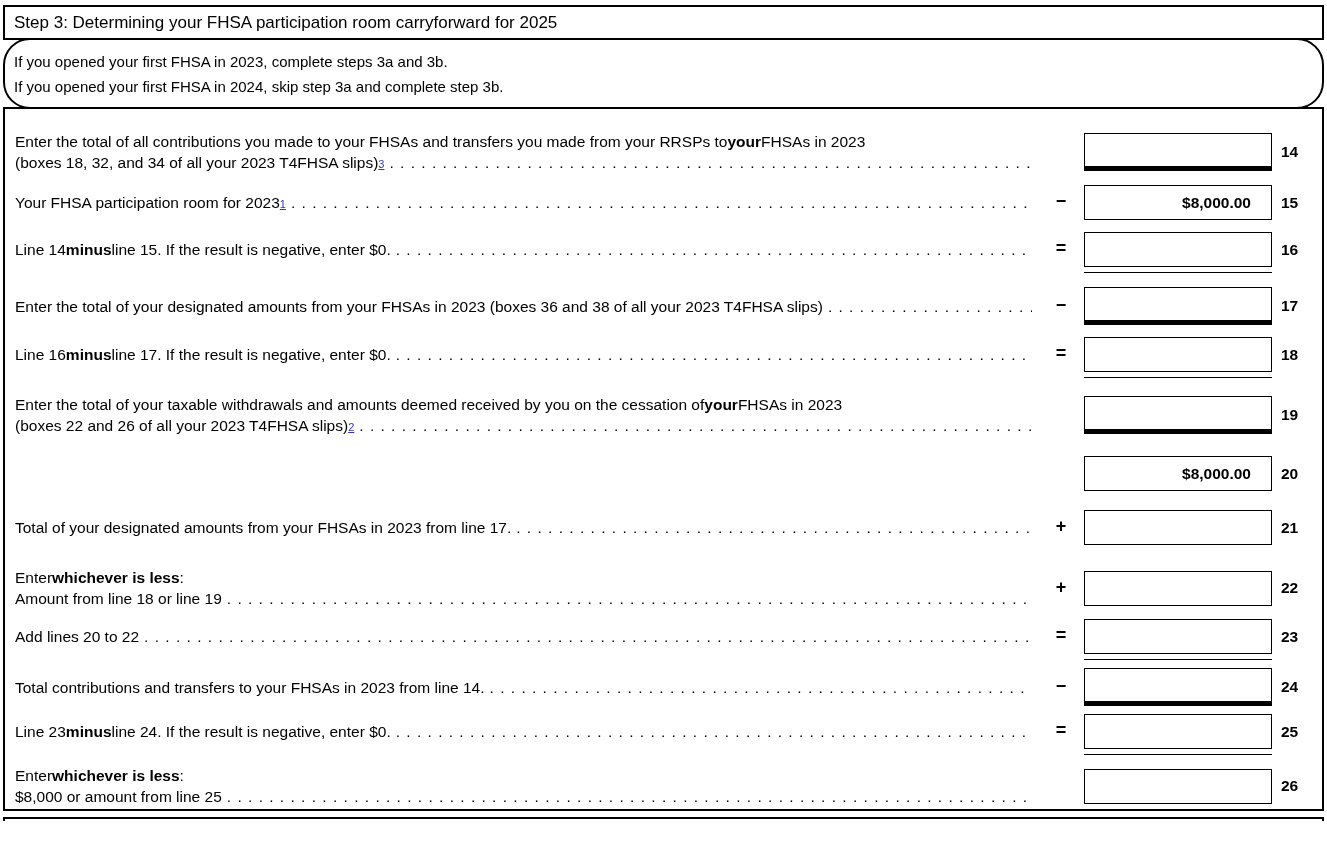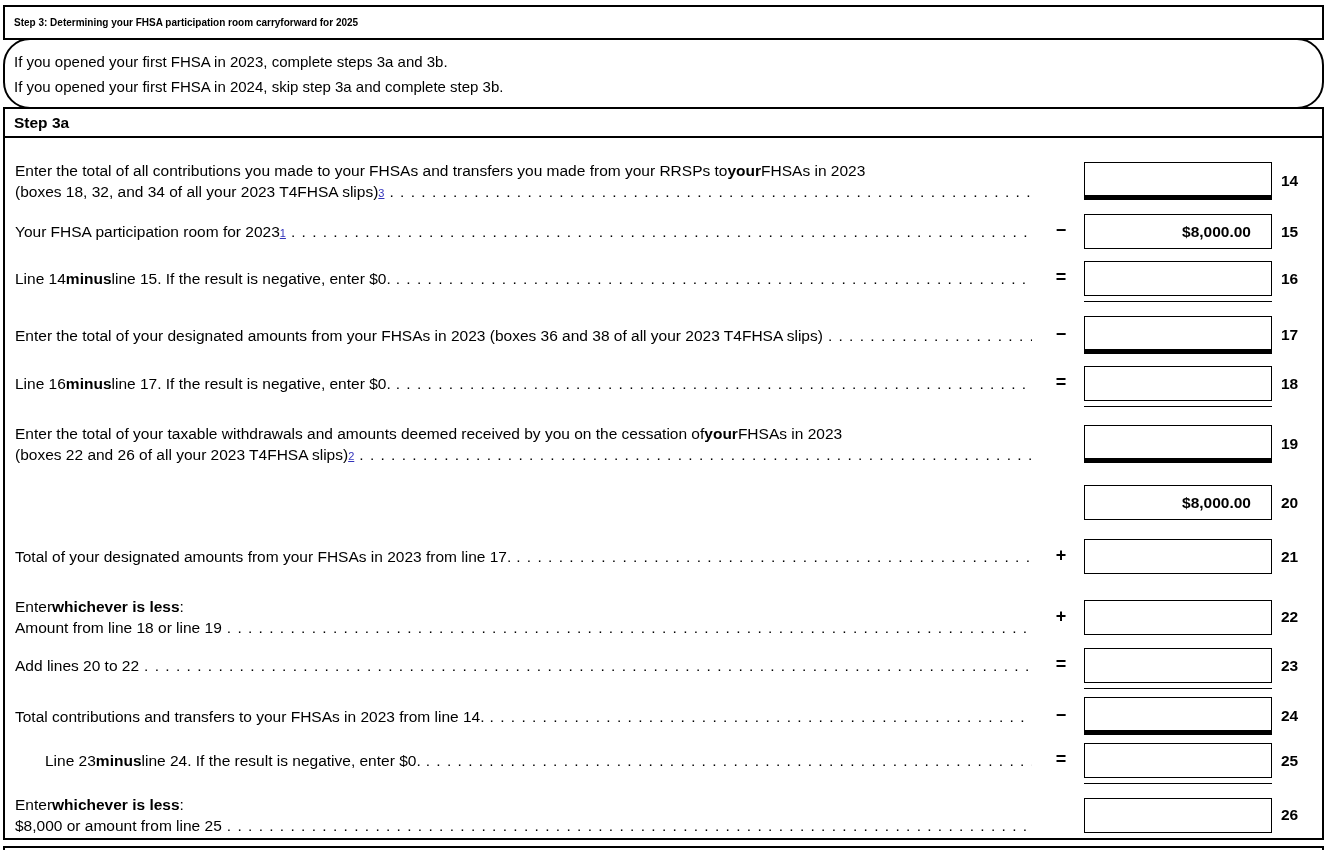--- a/index.html
+++ b/index.html
@@ -13,21 +13,21 @@
     overflow: hidden;
   }
   .page { position: absolute; left: 3px; top: 5px; width: 1321px; }
 
   .section { border: 2px solid var(--ink); background: #fff; }
   .section + .section { margin-top: -2px; }
 
   .header-section {
     height: 35px; display: flex; align-items: center;
     padding-left: 9px;
-    font-size: 10px; font-weight: bold;
+    font-size: 17px; font-weight: normal;
   }
   .intro-section {
     height: 71px; padding: 9px 9px 0 9px;
     font-size: 15px; line-height: 25px; border-radius: 27px;
   }
   .subheader-section {
     height: 31px; display: flex; align-items: center;
     padding-left: 9px;
     font-size: 15.5px; font-weight: bold;
   }
@@ -43,21 +43,21 @@
   #form-rows .form-row:nth-child(2)  { margin-top: 12px; }
   #form-rows .form-row:nth-child(3)  { margin-top: 12px; }
   #form-rows .form-row:nth-child(4)  { margin-top: 20px; }
   #form-rows .form-row:nth-child(5)  { margin-top: 12px; }
   #form-rows .form-row:nth-child(6)  { margin-top: 22px; }
   #form-rows .form-row:nth-child(7)  { margin-top: 20px; }
   #form-rows .form-row:nth-child(8)  { margin-top: 19px; }
   #form-rows .form-row:nth-child(9)  { margin-top: 22px; }
   #form-rows .form-row:nth-child(10) { margin-top: 10px; }
   #form-rows .form-row:nth-child(11) { margin-top: 14px; }
-  #form-rows .form-row:nth-child(12) { margin-top: 8px; margin-left: 30px; }
+  #form-rows .form-row:nth-child(12) { margin-top: 8px; }
   #form-rows .form-row:nth-child(13) { margin-top: 16px; }
 
   .row-label { flex: 1 1 auto; min-width: 0; font-size: 15.5px; overflow: hidden; }
   .label-line { display: flex; align-items: baseline; white-space: nowrap; line-height: 21px; min-width: 0; }
   .label-line .b { font-weight: bold; }
   .fn-link {
     color: var(--link);
     text-decoration: underline;
     font-size: 11px;
     line-height: 0;
@@ -104,23 +104,20 @@
 
   <div class="section header-section">
     <span>Step 3: Determining your FHSA participation room carryforward for 2025</span>
   </div>
 
   <div class="section intro-section">
     <div>If you opened your first FHSA in 2023, complete steps 3a and 3b.</div>
     <div>If you opened your first FHSA in 2024, skip step 3a and complete step 3b.</div>
   </div>
 
-  <div class="section subheader-section">
-    <span>Step 3a</span>
-  </div>
 
   <div class="section main-section" id="form-rows">
   <div class="form-row">
     <div class="row-label">
           <div class="label-line">
             <span class="plain">Enter the total of all contributions you made to your FHSAs and transfers you made from your RRSPs to </span>
             <span class="b">your</span>
             <span class="plain"> FHSAs in 2023</span>
           </div>
           <div class="label-line">

